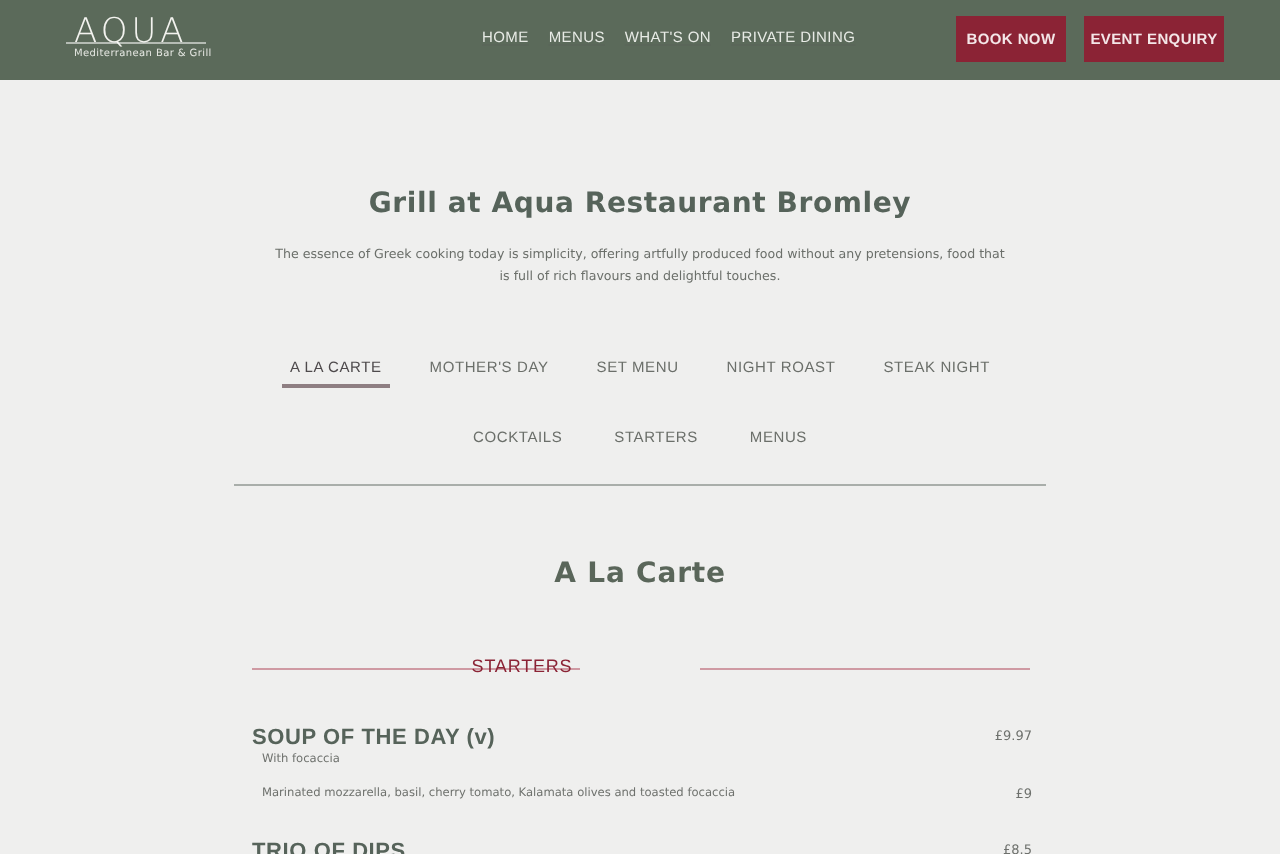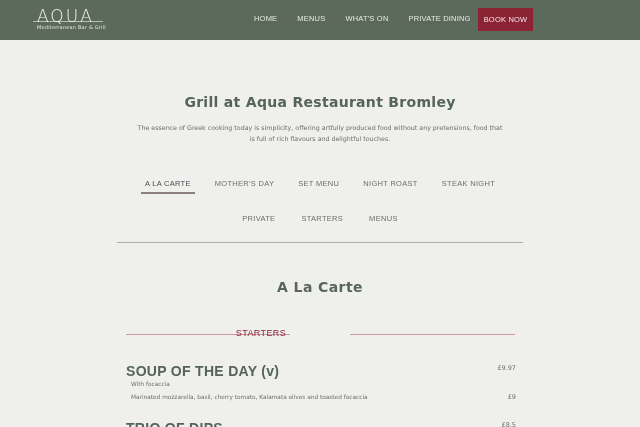--- a/index.html
+++ b/index.html
@@ -22,30 +22,30 @@
     font-size: 17px; letter-spacing: 2px; color: #f3f3ef;
   }
   .logo-swoosh {
     position: absolute; left: 0; top: 14px; width: 70px; height: 1px;
     background: rgba(255,255,255,0.55);
   }
   .logo-tag {
     position: absolute; left: 4px; top: 17px;
     font-size: 5px; color: #e6e8e3; white-space: nowrap; letter-spacing: 0.2px;
   }
-  .nav { position: absolute; left: 254px; top: 14px; display: flex; gap: 20px; text-decoration: underline; }
+  .nav { position: absolute; left: 241px; top: 14px; display: flex; gap: 10px; text-decoration: underline; }
   .nav a {
     font-family: "Liberation Sans", sans-serif; font-size: 7.5px; color: #e8ebe6;
     text-decoration: none; letter-spacing: 0.2px; white-space: nowrap;
   }
   .btn {
     position: absolute; top: 8px; height: 23px;
     background: #8b2335; color: #f4e6e8;
     font-family: "Liberation Sans", sans-serif; font-size: 7.5px;
-    display: flex; align-items: center; justify-content: center; letter-spacing: 0.2px;
+    display: flex; align-items: center; justify-content: center; letter-spacing: 0.2px; font-weight: bold;
   }
   .btn-book { left: 478px; width: 55px; }
   .btn-event { left: 542px; width: 70px; }
 
   .page-title {
     position: absolute; left: 0; top: 94px; width: 640px; text-align: center;
     font-size: 14px; color: #56635a; letter-spacing: 0.3px;
   }
   .intro {
     position: absolute; left: 135px; top: 122px; width: 370px; text-align: center;
@@ -76,21 +76,21 @@
   }
   .cat-line.left { left: 126px; width: 164px; }
   .cat-line.right { left: 350px; width: 165px; }
   .cat-title {
     position: absolute; left: 0; top: 328px; width: 522px; text-align: center;
     font-family: "Liberation Sans", sans-serif; font-size: 9px; color: #8b2335;
     letter-spacing: 0.4px;
   }
   .item { position: absolute; left: 126px; width: 390px; }
   .item-name {
-    font-family: "Liberation Sans", sans-serif; font-size: 14px; color: #56635a;
+    font-family: "Liberation Sans", sans-serif; font-size: 11px; color: #56635a;
     letter-spacing: 0.3px; white-space: nowrap; font-weight: bold;
   }
   .item-desc { font-size: 5.8px; color: #6e716d; margin-left: 5px; margin-top: 2px; white-space: nowrap; }
   .item-price {
     position: absolute; right: 0; top: 1px; font-size: 6.5px; color: #6e716d;
   }
 </style>
 </head>
 <body>
 
@@ -100,34 +100,35 @@
     <span class="logo-swoosh"></span>
     <span class="logo-tag">Mediterranean Bar &amp; Grill</span>
   </div>
   <nav class="nav">
     <a>HOME</a>
     <a>MENUS</a>
     <a>WHAT'S ON</a>
     <a>PRIVATE DINING</a>
   </nav>
   <div class="btn btn-book">BOOK NOW</div>
+  <div class="btn btn-event">EVENT ENQUIRY</div>
 </div>
 
 <h1 class="page-title">Grill at Aqua Restaurant Bromley</h1>
 <p class="intro">The essence of Greek cooking today is simplicity, offering artfully produced food without any pretensions, food that is full of rich flavours and delightful touches.</p>
 
 <div class="tabs-row tabs-row1">
   <span class="tab active">A LA CARTE</span>
   <span class="tab">MOTHER'S DAY</span>
   <span class="tab">SET MENU</span>
   <span class="tab">NIGHT ROAST</span>
   <span class="tab">STEAK NIGHT</span>
 </div>
 <div class="tabs-row tabs-row2">
-  <span class="tab">PRIVATE</span>
+  <span class="tab">COCKTAILS</span>
   <span class="tab">STARTERS</span>
   <span class="tab">MENUS</span>
 </div>
 
 <div class="divider"></div>
 
 <h2 class="section-title">A La Carte</h2>
 
 <div class="cat-line left"></div>
 <div class="cat-title">STARTERS</div>

